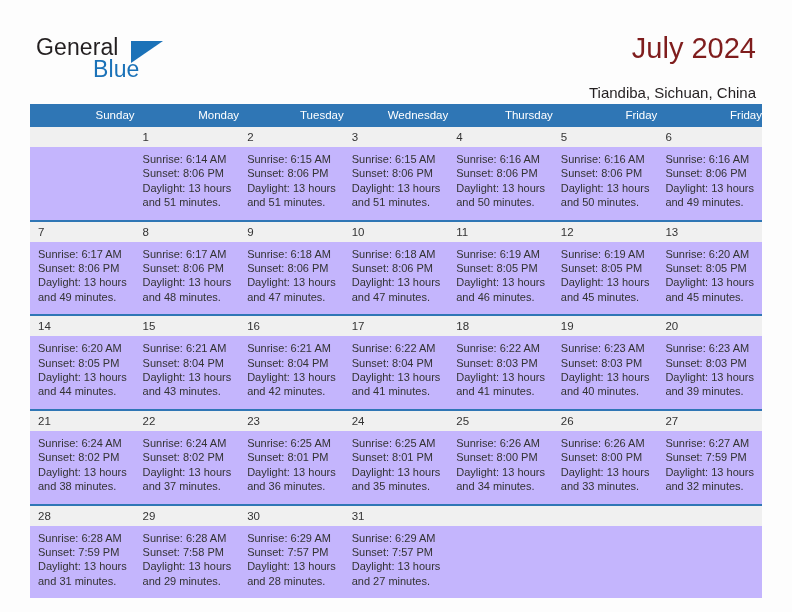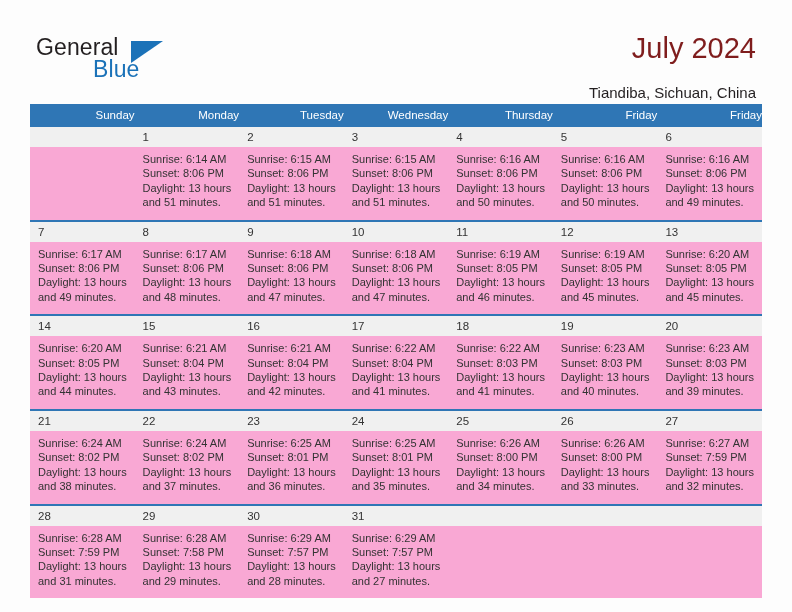--- a/index.html
+++ b/index.html
@@ -106,21 +106,21 @@
     vertical-align: top;
   }
   tr.daynum.first td {
     border-top: none;
   }
   tr.daynum td.empty {
     background: #f0f0f0;
   }
   
   tr.daybody td {
-    background: #f9a8d4;
+    background: #c4b5fd;
     font-size: 11px;
     color: #333333;
     padding: 5px 6px 10px 8px;
     vertical-align: top;
     line-height: 14.4px;
     height: 70px;
   }
   .detail-line {
     display: block;
     white-space: nowrap;

